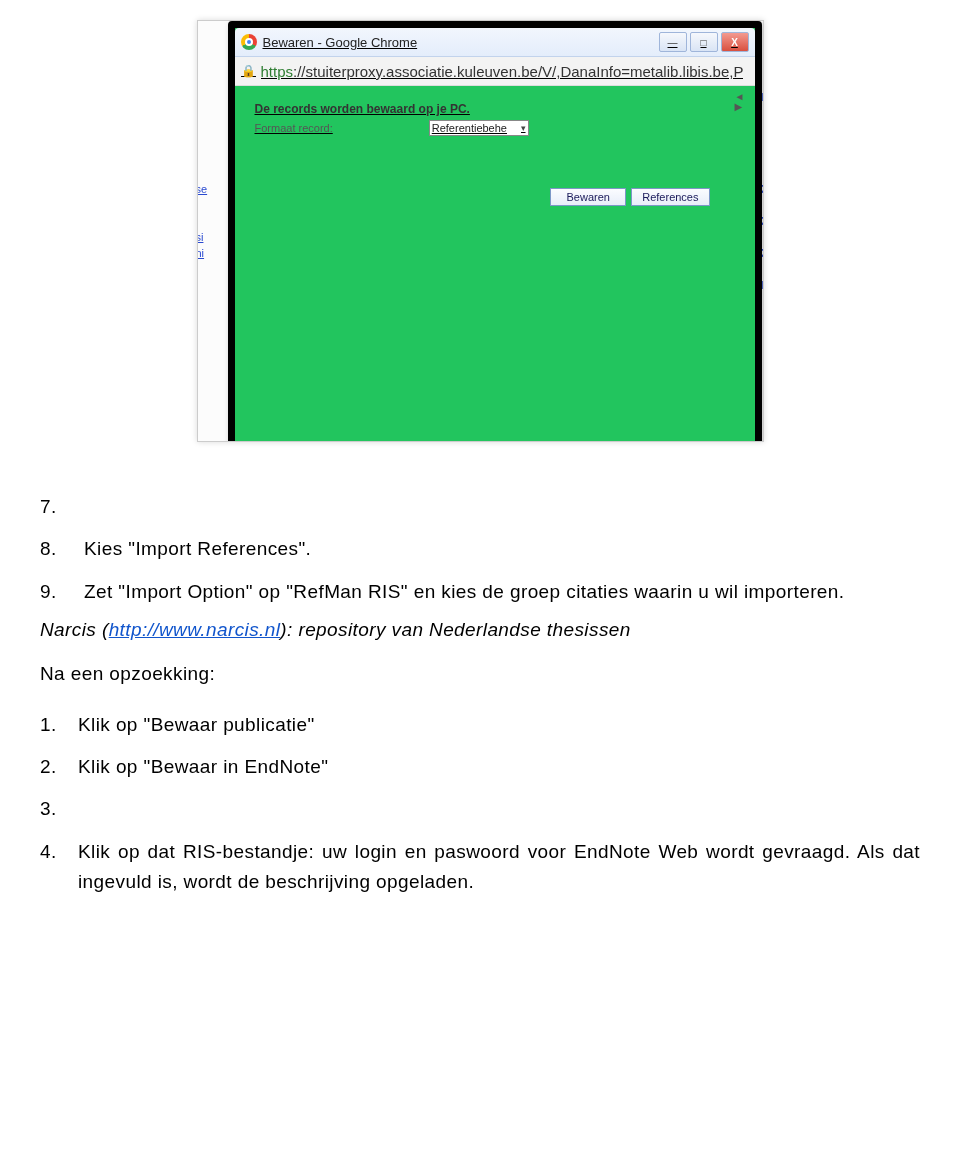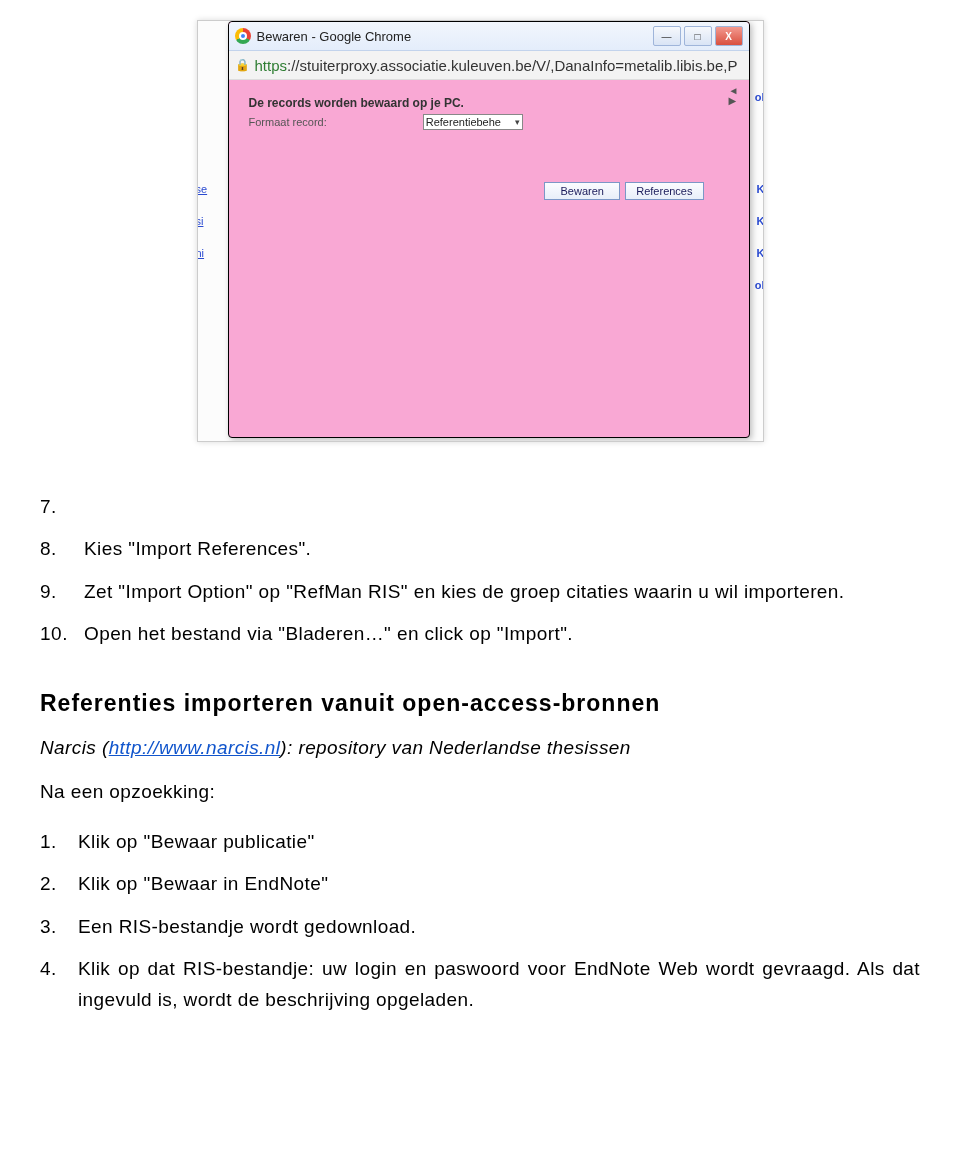--- a/index.html
+++ b/index.html
@@ -44,24 +44,25 @@
     font-family: Tahoma, sans-serif;
     text-decoration: underline;
     text-align: right;
   }
   .window {
     position: absolute;
     left: 30px;
     top: 0px;
     width: 520px;
     height: 415px;
-    background: #f9a8d4;
-    border: 1px solid #000000;
+    background: #22c55e;
+    border: 7px solid #000000;
     box-shadow: 2px 2px 6px rgba(0,0,0,0.25);
     border-radius: 4px;
+    text-decoration: underline;
   }
   .titlebar {
     height: 28px;
     background: linear-gradient(#f2f6fd,#e4edfb);
     border-bottom: 1px solid #c2d3ec;
     display: flex;
     align-items: center;
     padding: 0 6px;
     font-family: "Segoe UI", Tahoma, sans-serif;
     font-size: 13px;
@@ -184,21 +185,21 @@
 
   <div class="screenshot-wrap">
     <div class="screenshot">
 
       <span class="bg-right" style="top:70px">ol</span>
       <span class="bg-right" style="top:162px">K</span>
       <span class="bg-right" style="top:194px">K</span>
       <span class="bg-right" style="top:226px">K</span>
       <span class="bg-right" style="top:258px">ol</span>
       <span class="bg-left" style="top:162px">se</span>
-      <span class="bg-left" style="top:194px">si</span>
+      <span class="bg-left" style="top:210px">si</span>
       <span class="bg-left" style="top:226px">ni</span>
 
       <div class="window">
         <div class="titlebar">
           <span class="chrome-icon"></span>
           <span class="title-text">Bewaren - Google Chrome</span>
           <div class="winbtns">
             <span class="winbtn">—</span>
             <span class="winbtn">□</span>
             <span class="winbtn close">X</span>
@@ -237,46 +238,40 @@
         <span class="num">7.</span>
       </li>
     <li>
         <span class="num">8.</span>
         <span class="para">Kies "Import References".</span>
       </li>
     <li>
         <span class="num">9.</span>
         <span class="para">Zet "Import Option" op "RefMan RIS" en kies de groep citaties waarin u wil importeren.</span>
       </li>
-    <li>
-        <span class="num">10.</span>
-        <span class="para">Open het bestand via "Bladeren…" en click op "Import".</span>
-      </li>
   </ul>
 
-  <div class="h2">Referenties importeren vanuit open-access-bronnen</div>
 
   <span class="italic">
     <span>Narcis (</span><a class="link">http://www.narcis.nl</a><span>): repository van Nederlandse thesissen</span>
   </span>
 
   <div class="para" style="margin-bottom:20px">Na een opzoekking:</div>
 
   <ul class="list ol2">
     <li>
         <span class="num">1.</span>
         <span class="para">Klik op "Bewaar publicatie"</span>
       </li>
     <li>
         <span class="num">2.</span>
         <span class="para">Klik op "Bewaar in EndNote"</span>
       </li>
     <li>
         <span class="num">3.</span>
-        <span class="para">Een RIS-bestandje wordt gedownload.</span>
       </li>
     <li>
         <span class="num">4.</span>
         <span class="para just">Klik op dat RIS-bestandje: uw login en paswoord voor EndNote Web wordt gevraagd. Als dat ingevuld is, wordt de beschrijving opgeladen.</span>
       </li>
   </ul>
 
 </div>
 
 </body></html>

